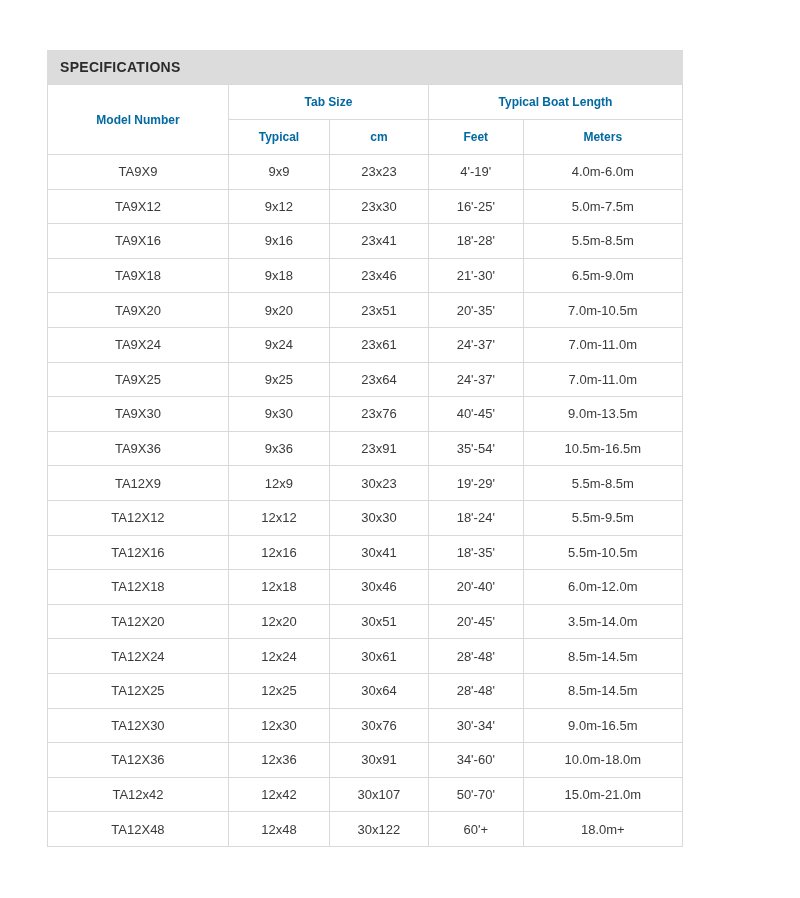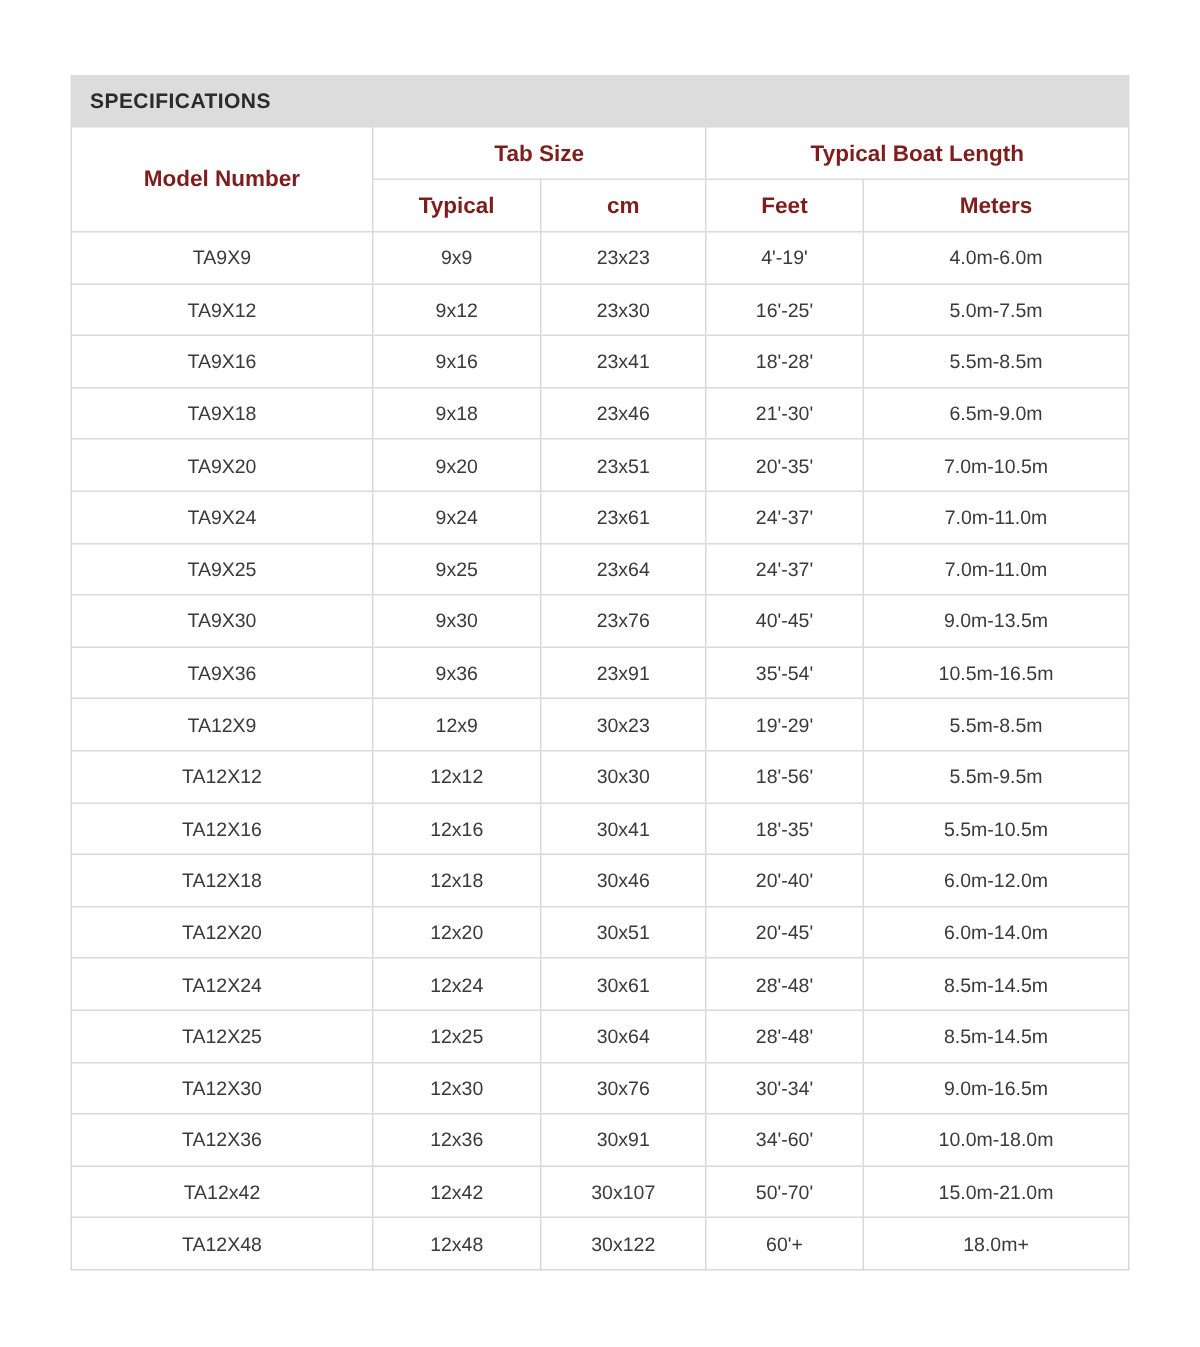--- a/index.html
+++ b/index.html
@@ -12,21 +12,21 @@
     position: relative;
     width: 800px;
     height: 898px;
     background: #ffffff;
     overflow: hidden;
   }
   .spec-container {
     position: absolute;
     left: 47px;
     top: 50px;
-    width: 706px;
+    width: 636px;
   }
   .caption-bar {
     background: #dcdcdc;
     height: 34px;
     line-height: 34px;
     padding-left: 13px;
     font-size: 14px;
     font-weight: bold;
     color: #2b2b2b;
     letter-spacing: 0.3px;
@@ -37,23 +37,23 @@
     table-layout: fixed;
   }
   table.spec-table th,
   table.spec-table td {
     border: 1px solid #d9d9d9;
     text-align: center;
     vertical-align: middle;
     background: #ffffff;
   }
   table.spec-table th {
-    font-size: 15px;
+    font-size: 12px;
     font-weight: bold;
-    color: #7f1d1d;
+    color: #0369a1;
     height: 35px;
   }
   table.spec-table td {
     font-size: 13px;
     font-weight: normal;
     color: #3a3a3a;
     height: 34.6px;
   }
   col.c-model  { width: 28.5%; }
   col.c-inches { width: 15.9%; }
@@ -159,21 +159,21 @@
             <td>TA12X9</td>
             <td>12x9</td>
             <td>30x23</td>
             <td>19'-29'</td>
             <td>5.5m-8.5m</td>
           </tr>
           <tr>
             <td>TA12X12</td>
             <td>12x12</td>
             <td>30x30</td>
-            <td>18'-56'</td>
+            <td>18'-24'</td>
             <td>5.5m-9.5m</td>
           </tr>
           <tr>
             <td>TA12X16</td>
             <td>12x16</td>
             <td>30x41</td>
             <td>18'-35'</td>
             <td>5.5m-10.5m</td>
           </tr>
           <tr>
@@ -181,21 +181,21 @@
             <td>12x18</td>
             <td>30x46</td>
             <td>20'-40'</td>
             <td>6.0m-12.0m</td>
           </tr>
           <tr>
             <td>TA12X20</td>
             <td>12x20</td>
             <td>30x51</td>
             <td>20'-45'</td>
-            <td>6.0m-14.0m</td>
+            <td>3.5m-14.0m</td>
           </tr>
           <tr>
             <td>TA12X24</td>
             <td>12x24</td>
             <td>30x61</td>
             <td>28'-48'</td>
             <td>8.5m-14.5m</td>
           </tr>
           <tr>
             <td>TA12X25</td>

